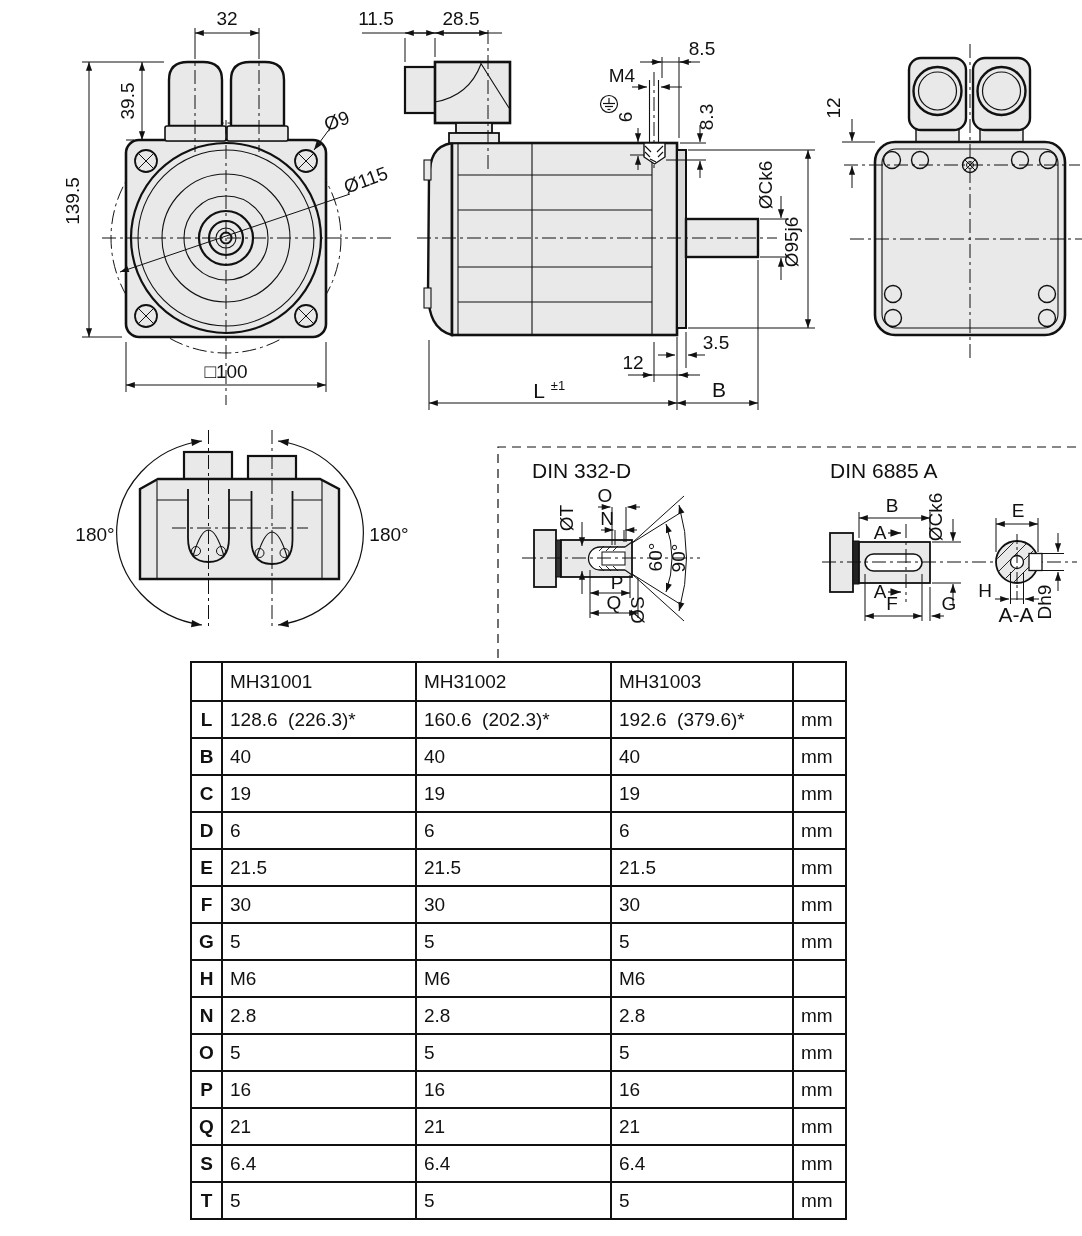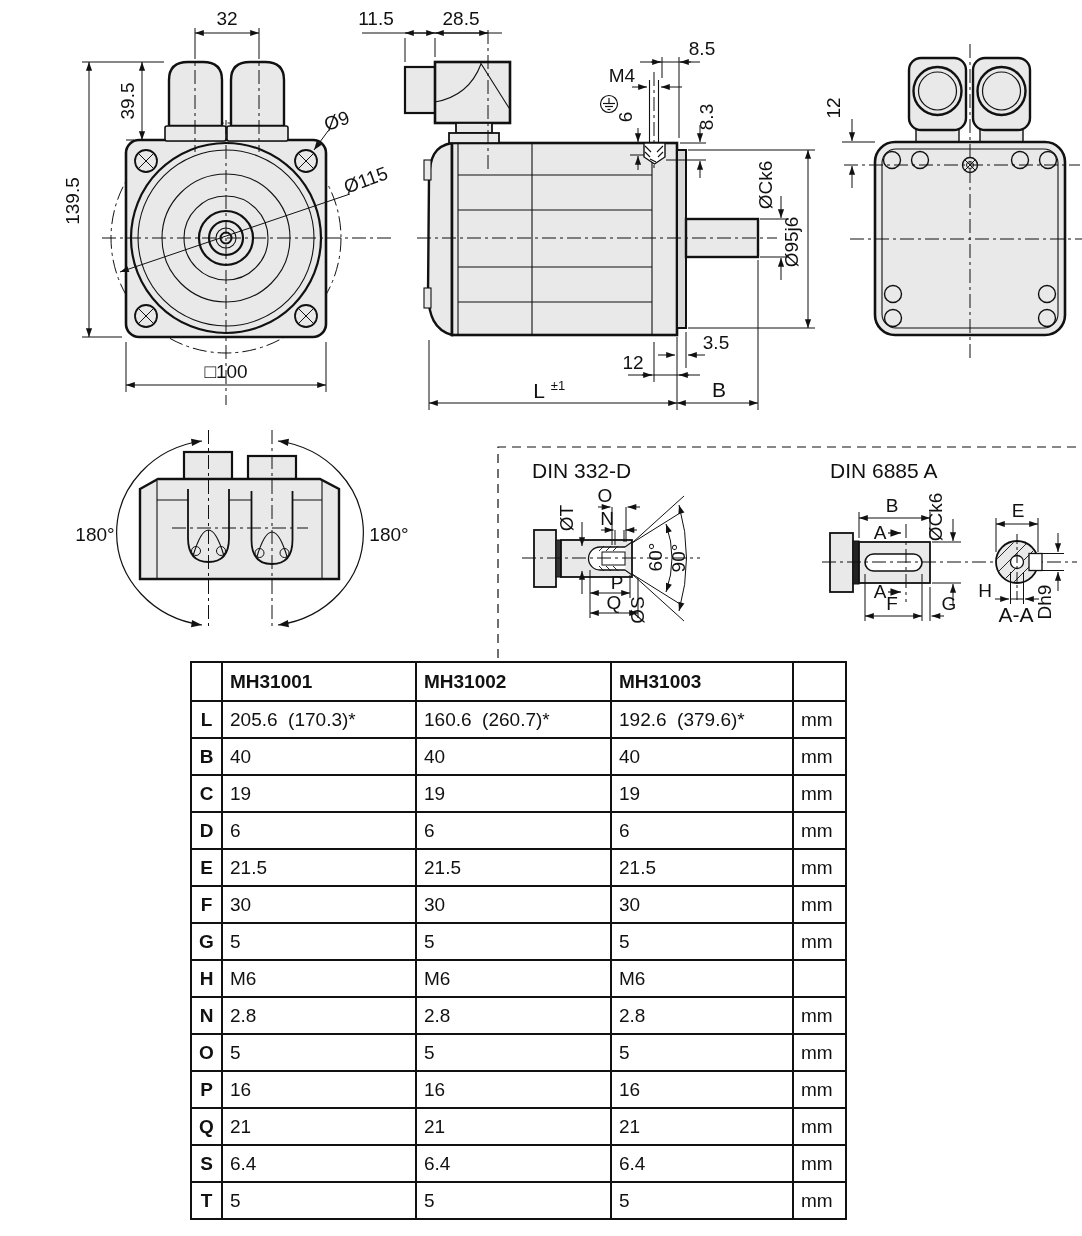--- a/index.html
+++ b/index.html
@@ -7,21 +7,21 @@
         font-family:"Liberation Sans",sans-serif;color:#111;overflow:hidden;padding-left:32px;}
   svg text{font-family:"Liberation Sans",sans-serif;fill:#111;}
   .dimtxt{font-size:19px;}
   .titletxt{font-size:21px;}
   .suptxt{font-size:13px;}
   
   #dimtable{position:absolute;left:190px;top:661px;border-collapse:collapse;
             table-layout:fixed;font-size:19px;}
   #dimtable td,#dimtable th{border:2px solid #111;height:35px;padding:0 0 0 7px;
             text-align:left;vertical-align:middle;white-space:pre;overflow:hidden;}
-  #dimtable th{height:37px;font-weight:bold;margin-top:20px;}
+  #dimtable th{height:37px;font-weight:normal;margin-top:20px;}
   #dimtable td.key{font-weight:bold;text-align:center;padding:0;}
   .c-key{width:31px;} .c-v1{width:194px;} .c-v2{width:195px;} .c-v3{width:182px;} .c-u{width:53px;}
 </style>
 </head>
 <body>
 
 <div id="page">
 <svg width="1082" height="660" viewBox="0 0 1082 660">
   <defs>
     <marker id="ar" viewBox="0 0 10 8" refX="9.4" refY="4" markerWidth="10" markerHeight="8" orient="auto-start-reverse">
@@ -444,22 +444,22 @@
       <th></th>
       <th>MH31001</th>
       <th>MH31002</th>
       <th>MH31003</th>
       <th></th>
     </tr>
   </thead>
   <tbody>
         <tr>
           <td class="key">L</td>
-          <td class="val">205.6  (170.3)*</td>
-          <td class="val">160.6  (260.7)*</td>
+          <td class="val">128.6  (226.3)*</td>
+          <td class="val">160.6  (202.3)*</td>
           <td class="val">192.6  (379.6)*</td>
           <td class="unit">mm</td>
         </tr>
         <tr>
           <td class="key">B</td>
           <td class="val">40</td>
           <td class="val">40</td>
           <td class="val">40</td>
           <td class="unit">mm</td>
         </tr>

